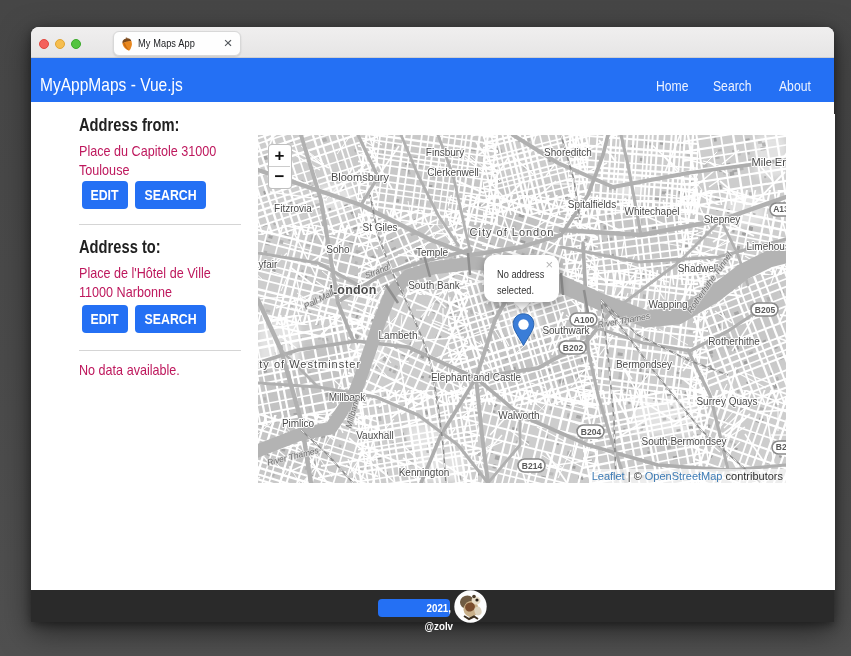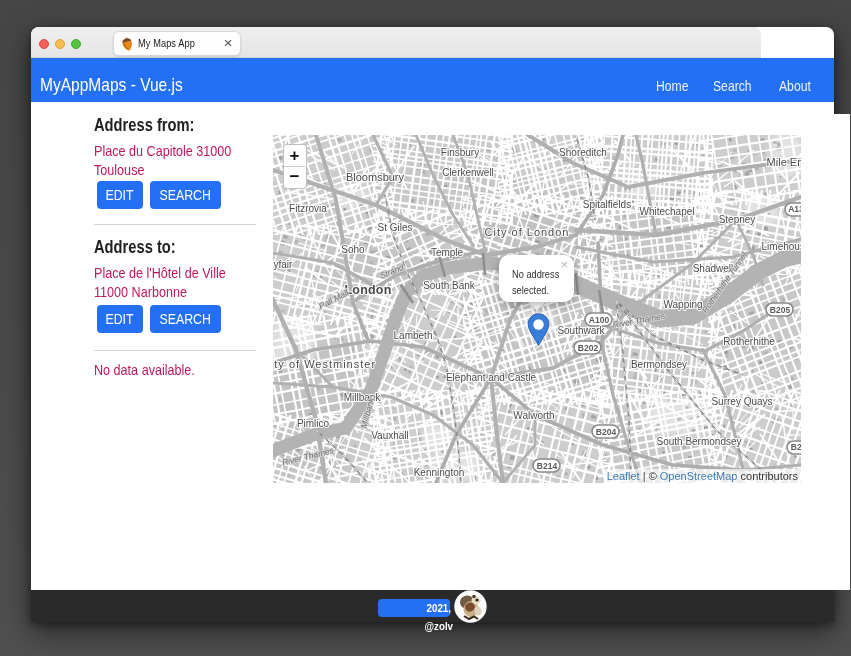--- a/index.html
+++ b/index.html
@@ -1,34 +1,34 @@
 <!DOCTYPE html>
 <html><head>
 <meta charset="utf-8">
 <style>
 * { margin:0; padding:0; box-sizing:border-box; }
 html,body { width:851px; height:656px; overflow:hidden; }
 body { font-family:"Liberation Sans", sans-serif; background:linear-gradient(180deg,#464646 0%,#4a4a4a 55%,#505050 100%); position:relative; }
 .window { position:absolute; left:31px; top:27px; width:803px; height:595px; border-radius:8px 8px 0 0; box-shadow:0 10px 30px rgba(0,0,0,.5), 0 3px 10px rgba(0,0,0,.4); background:#fff; }
-.titlebar { position:absolute; left:0; top:0; width:730px; height:31px; background:linear-gradient(180deg,#f0efef,#e6e5e5); border-radius:8px 8px 0 0; border-bottom:1px solid #cfcfcf; }
+.titlebar { position:absolute; left:0; top:0; width:803px; height:31px; background:linear-gradient(180deg,#f0efef,#e6e5e5); border-radius:8px 8px 0 0; border-bottom:1px solid #cfcfcf; }
 .tl { position:absolute; top:11.5px; width:10px; height:10px; border-radius:50%; }
 .tl.r { left:8px;  background:#f4615c; border:0.5px solid #e1483f;}
 .tl.y { left:24px; background:#f6be4f; border:0.5px solid #e0a433;}
 .tl.g { left:40px; background:#54c440; border:0.5px solid #3aaa29;}
 .tab { position:absolute; left:82px; top:3.5px; width:128px; height:25px; background:#fefefe; border:1px solid #d8d8d8; border-radius:6px; box-shadow:0 1px 2px rgba(0,0,0,.12); }
 .tab .title { position:absolute; left:24px; top:5px; font-size:11px; color:#202124; letter-spacing:.1px; }
 .tab .close { position:absolute; right:7px; top:4.5px; font-size:11.5px; color:#50555a; transform:scaleY(.95); }
 .tab svg.acorn { position:absolute; left:7px; top:5px; }
 .navbar { position:absolute; left:0; top:31px; width:803px; height:44px; background:#2470f4; }
 .brand { position:absolute; left:9px; top:16px; font-size:18.5px; color:#fff; }
 .nlink { position:absolute; top:20px; font-size:14.5px; color:#eef3ff; }
-.content { position:absolute; left:16px; top:87px; width:803px; height:476px; background:#fff; }
+.content { position:absolute; left:1px; top:87px; width:803px; height:476px; background:#fff; }
 .h5 { position:absolute; left:47px; font-size:17.5px; font-weight:bold; color:#212121; }
 .ptxt { position:absolute; left:47px; width:170px; font-size:15px; color:#be185d; line-height:19px; }
-.btn { position:absolute; height:28px; background:#2470f4; color:#fff; font-weight:normal; font-size:14.5px; border-radius:4px; text-align:center; line-height:28px; }
+.btn { position:absolute; height:28px; background:#2470f4; color:#fff; font-weight:bold; font-size:14.5px; border-radius:4px; text-align:center; line-height:28px; }
 .btn i, .sx { display:inline-block; font-style:normal; transform:scaleX(.85); transform-origin:center; }
 .sxl { display:inline-block; transform:scaleX(.84); transform-origin:0 50%; white-space:nowrap; }
 .hr { position:absolute; left:47px; width:162px; height:1px; background:#d5d5d5; }
 .mapwrap { position:absolute; left:226px; top:21px; width:528px; height:348px; overflow:hidden; background:#cdcdcd; }
 .zoomctl { position:absolute; left:10px; top:9px; width:24px; height:45px; background:#fff; border:1.5px solid rgba(0,0,0,.25); border-radius:4px; z-index:5;}
 .zoomctl .zp { position:absolute; left:0; top:0; width:21px; height:21px; font-size:17px; font-weight:bold; color:#111; text-align:center; line-height:21px;}
 .zoomctl .zm { position:absolute; left:0; top:21px; width:21px; height:21px; font-size:17px; font-weight:bold; color:#111; text-align:center; line-height:19px; border-top:1px solid #ccc;}
 .popup { position:absolute; left:226px; top:120px; width:75px; height:47px; background:#fff; border-radius:10px; box-shadow:0 3px 10px rgba(0,0,0,.3); z-index:6;}
 .popup .txt { position:absolute; left:13px; top:12px; font-size:11px; color:#333; line-height:15.5px; }
 .popup .x { position:absolute; right:6px; top:2px; font-size:13px; color:#b5b5b5; }

